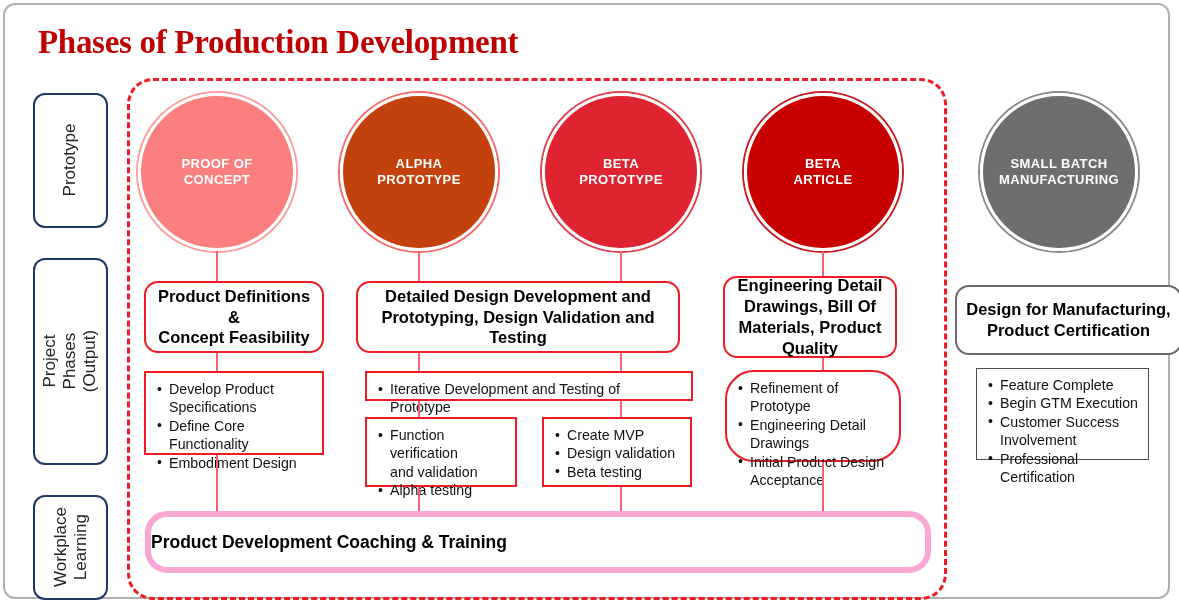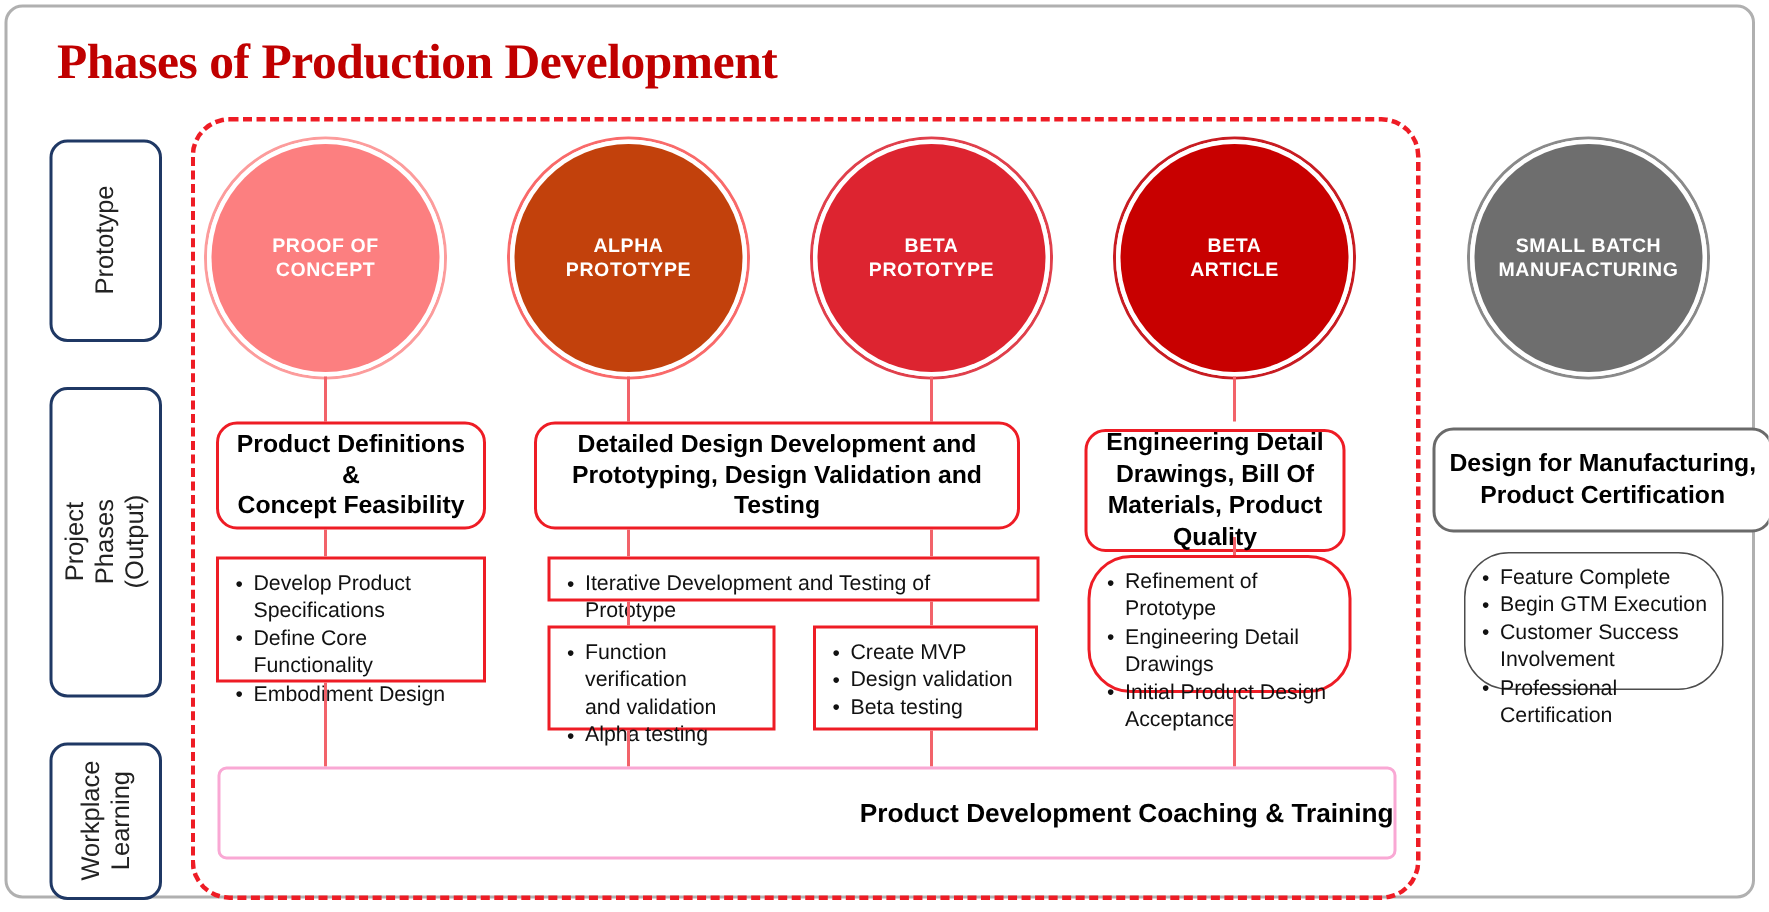--- a/index.html
+++ b/index.html
@@ -63,34 +63,34 @@
     font-weight:bold;font-size:16.5px;color:#000;line-height:1.26;padding:4px 8px;
   }
   .out-box.gray{border-color:#6a6a6a;}
 
   
   .bullet-box{
     position:absolute;box-sizing:border-box;
     border:2px solid #EE1C25;background:#fff;
     padding:7px 8px 7px 10px;
   }
-  .bullet-box.gray{border-color:#4d4d4d;border-width:1.5px;border-radius:30px;}
+  .bullet-box.gray{border-color:#4d4d4d;border-width:1.5px;}
   .bullet-box ul{margin:0;padding:0;list-style:none;}
   .bullet-box li{
     font-size:14.2px;color:#111;line-height:1.30;
     padding-left:13px;position:relative;white-space:pre-line;
   }
   .bullet-box li::before{
     content:"•";position:absolute;left:1px;top:-0.5px;font-size:14px;color:#111;
   }
   
   #coaching-bar{
     position:absolute;left:140px;top:506px;width:786px;height:62px;
-    border:2px solid #f9a8d4;border-radius:6px;box-sizing:border-box;background:#fff;
-    display:flex;align-items:center;justify-content:flex-end;
+    border:6px solid #f9a8d4;border-radius:22px;box-sizing:border-box;background:#fff;
+    display:flex;align-items:center;justify-content:flex-start;
     font-weight:bold;font-size:17.5px;color:#000;
   }
 </style>
 </head>
 <body>
 
 <div id="frame">
 
   <div id="title">Phases of Production Development</div>
 
@@ -142,21 +142,21 @@
   <div class="vline" style="left:413px;top:246px;height:30px;"></div>
   <div class="vline" style="left:615px;top:246px;height:30px;"></div>
   <div class="vline" style="left:817px;top:246px;height:30px;"></div>
 
   <div class="out-box" style="left: 139px; top: 276px; width: 180px; height: 72px; white-space: pre-line;">Product Definitions &amp;
 Concept Feasibility</div>
 
   <div class="out-box" style="left: 351px; top: 276px; width: 324px; height: 72px; white-space: pre-line;">Detailed Design Development and
 Prototyping, Design Validation and Testing</div>
 
-  <div class="out-box" style="left: 718px; top: 281px; width: 174px; height: 82px; white-space: pre-line;">Engineering Detail
+  <div class="out-box" style="left: 718px; top: 271px; width: 174px; height: 82px; white-space: pre-line;">Engineering Detail
 Drawings, Bill Of
 Materials, Product Quality</div>
 
   <div class="out-box gray" style="left: 950px; top: 280px; width: 227px; height: 70px; white-space: pre-line;">Design for Manufacturing,
 Product Certification</div>
 
   <div class="vline" style="left:211px;top:348px;height:18px;"></div>
   <div class="vline" style="left:817px;top:353px;height:12px;"></div>
   <div class="vline" style="left:413px;top:348px;height:18px;"></div>
   <div class="vline" style="left:615px;top:348px;height:18px;"></div>

